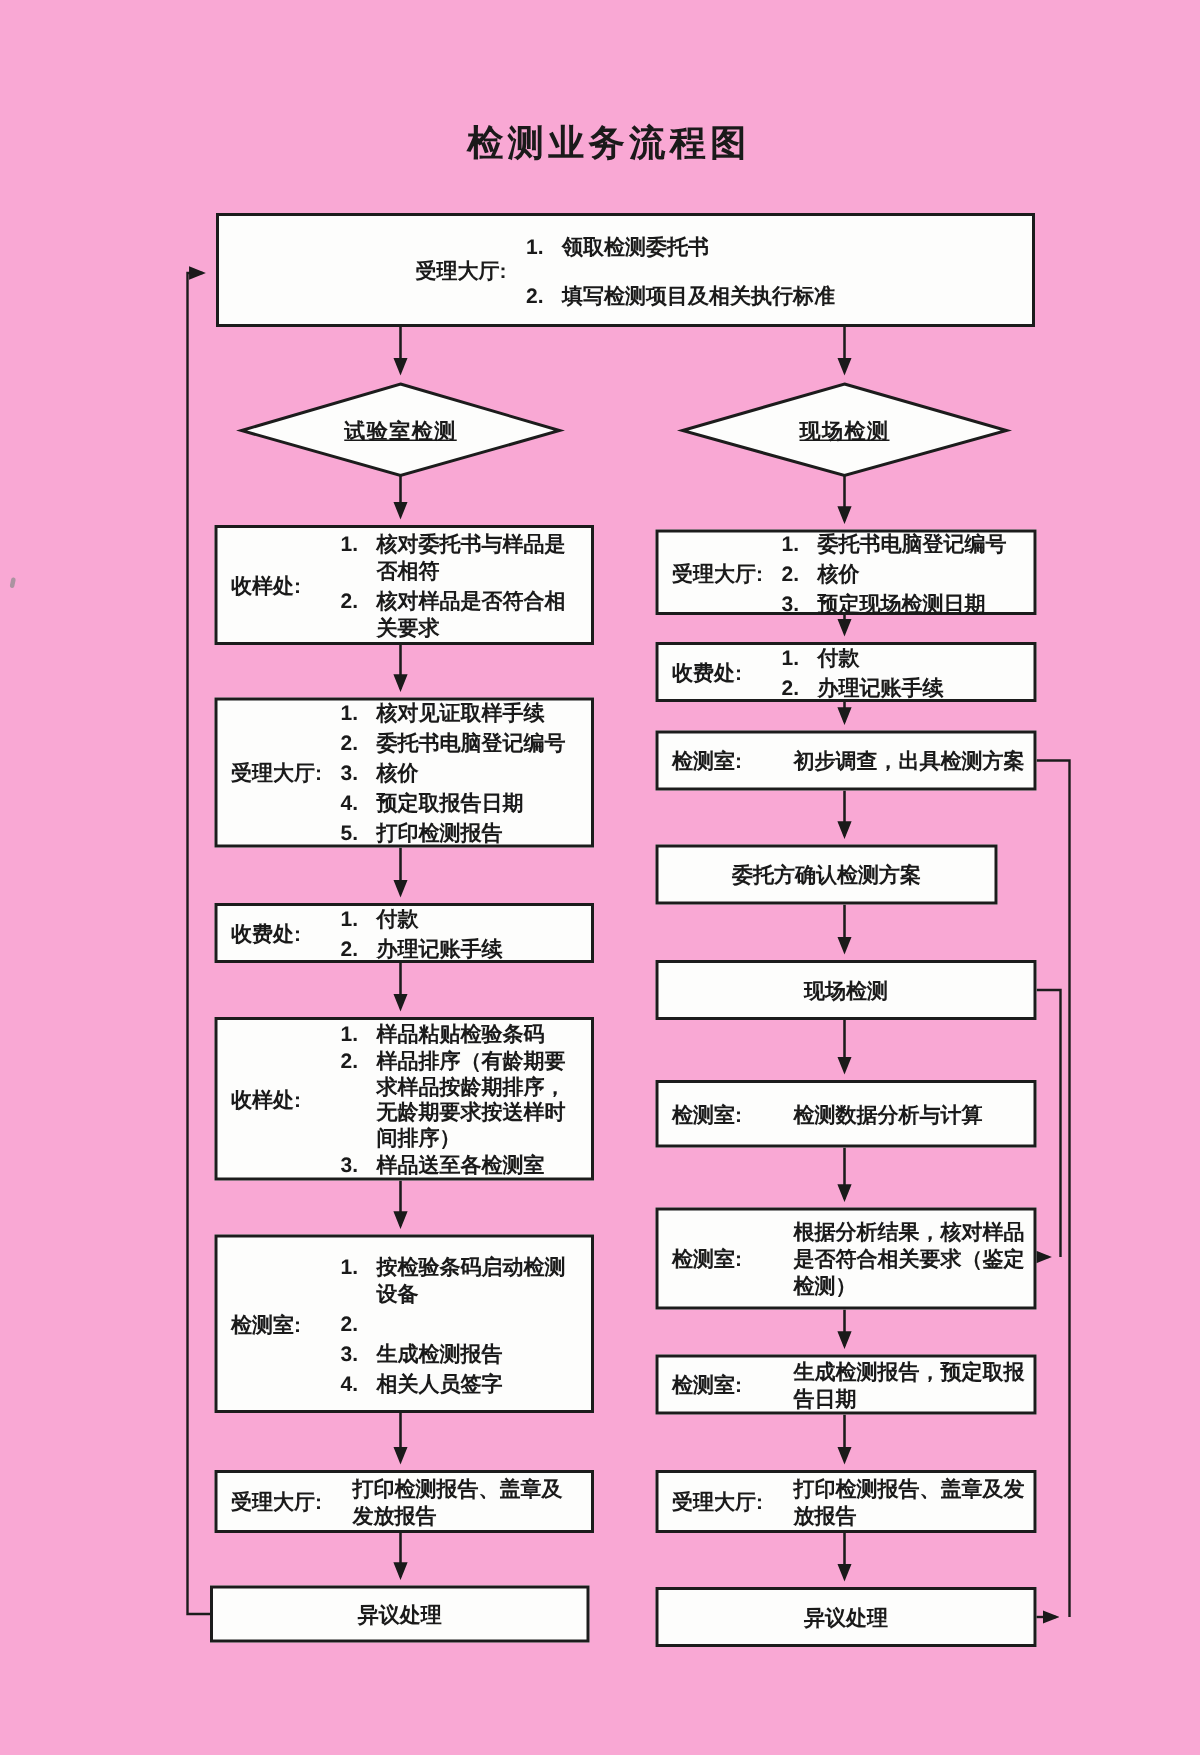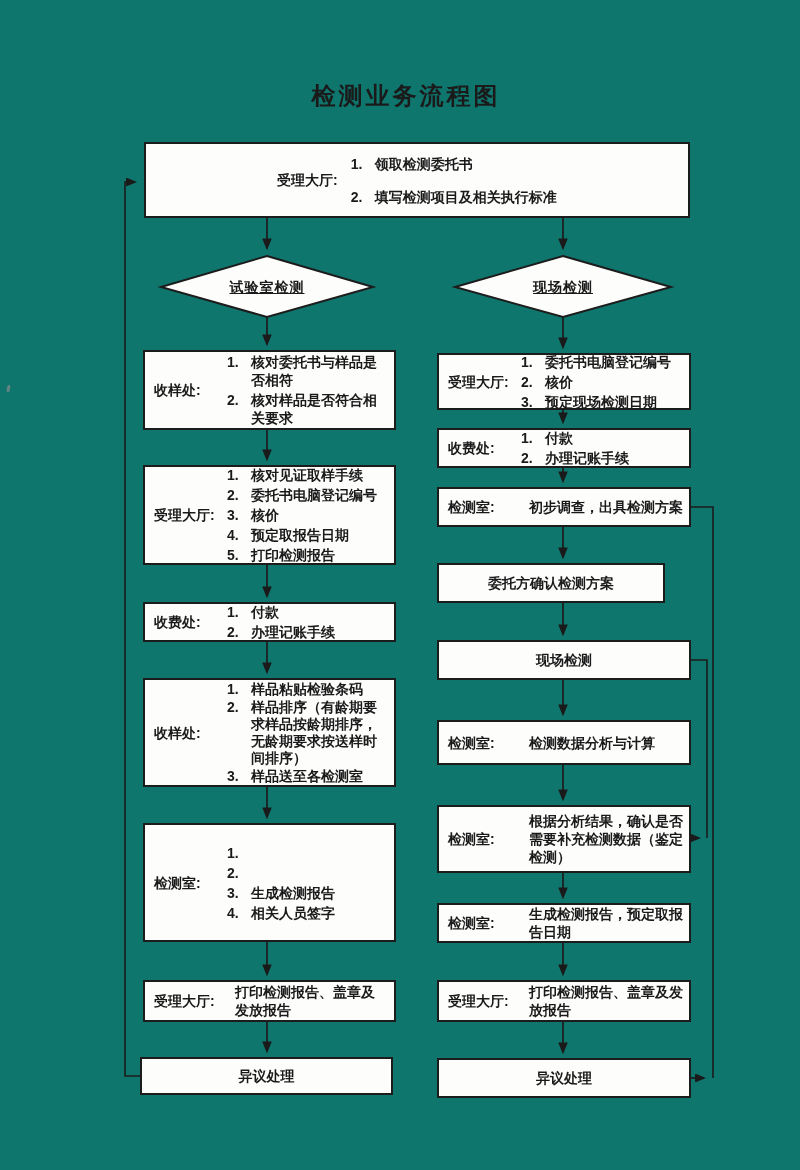--- a/index.html
+++ b/index.html
@@ -1,18 +1,18 @@
 <!DOCTYPE html>
 <html><head>
 <meta charset="utf-8">
 <style>
   * { margin:0; padding:0; box-sizing:border-box; }
   html,body { background:#ffffff; }
   .page {
-    position:relative; width:800px; height:1170px; background:#0f766e;
+    position:relative; width:800px; height:1170px; background:#f9a8d4;
     font-family:"Liberation Sans","DejaVu Sans",sans-serif;
     color:#1a1a1a; font-weight:700; font-size:14px; line-height:18px;
     overflow:hidden;
   }
   .title {
     position:absolute; left:0; top:82px; width:812px; text-align:center;
     font-size:24px; line-height:28px; letter-spacing:3px;
   }
   svg.wires { position:absolute; left:0; top:0; }
   .box {
@@ -184,20 +184,21 @@
           <span class="t">样品送至各检测室</span>
         </div>
     </div>
   </div>
 
   <div class="box" style="left:143px;top:823px;width:253px;height:119px">
     <div class="lbl">检测室:</div>
     <div class="items">
       <div class="item">
           <span class="n">1.</span>
+          <span class="t">按检验条码启动检测设备</span>
         </div>
       <div class="item">
           <span class="n">2.</span>
         </div>
       <div class="item">
           <span class="n">3.</span>
           <span class="t">生成检测报告</span>
         </div>
       <div class="item">
           <span class="n">4.</span>
@@ -260,21 +261,21 @@
     <div>现场检测</div>
   </div>
 
   <div class="box" style="left:437px;top:720px;width:254px;height:45px">
     <div class="lbl">检测室:</div>
     <div class="txt">检测数据分析与计算</div>
   </div>
 
   <div class="box" style="left:437px;top:805px;width:254px;height:68px">
     <div class="lbl">检测室:</div>
-    <div class="txt">根据分析结果，确认是否需要补充检测数据（鉴定检测）</div>
+    <div class="txt">根据分析结果，核对样品是否符合相关要求（鉴定检测）</div>
   </div>
 
   <div class="box" style="left:437px;top:903px;width:254px;height:40px">
     <div class="lbl">检测室:</div>
     <div class="txt">生成检测报告，预定取报告日期</div>
   </div>
 
   <div class="box" style="left:437px;top:980px;width:254px;height:42px">
     <div class="lbl">受理大厅:</div>
     <div class="txt">打印检测报告、盖章及发放报告</div>

